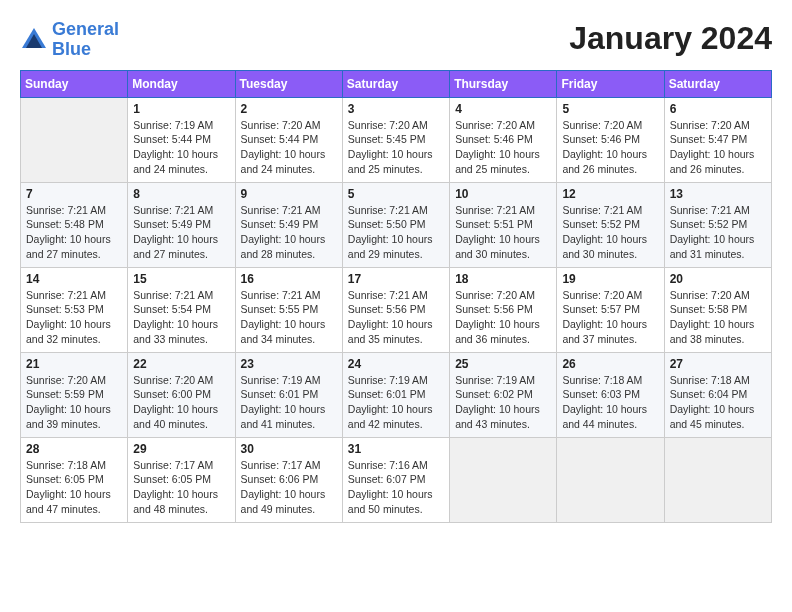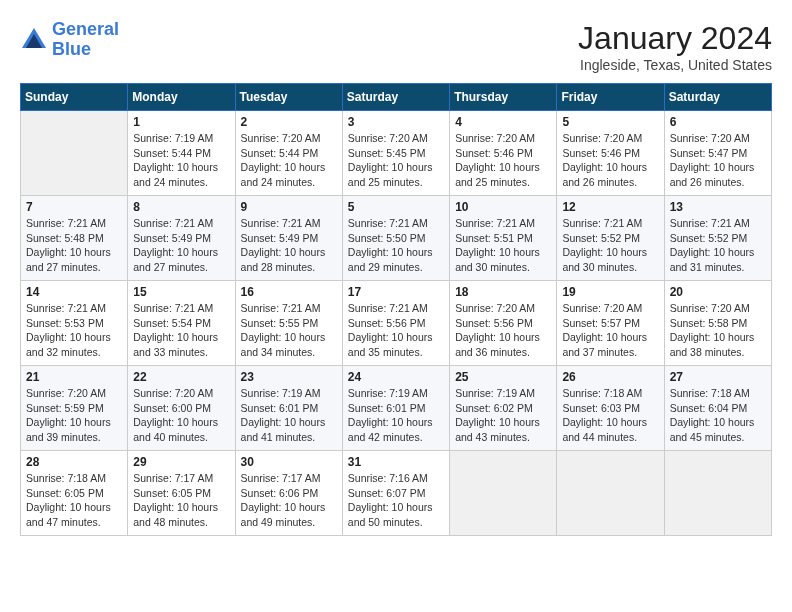--- a/index.html
+++ b/index.html
@@ -33,34 +33,34 @@
     .logo-icon {
       width: 28px;
       height: 28px;
       margin-right: 4px;
     }
     .title-block {
       text-align: right;
     }
     .month-title {
       font-size: 32px;
-      font-weight: normal;
+      font-weight: bold;
       color: #222;
     }
     .location {
       font-size: 14px;
       color: #444;
     }
     table {
       width: 100%;
       border-collapse: collapse;
       font-size: 11px;
     }
     thead tr th {
-      background-color: #0c4a6e;
+      background-color: #8b5cf6;
       color: #fff;
       padding: 6px 4px;
       text-align: left;
       font-size: 12px;
       font-weight: bold;
       border: 1px solid #2a6bc5;
     }
     tbody tr td {
       border: 1px solid #ccc;
       padding: 4px 5px;
@@ -102,21 +102,20 @@
       <polygon points="14,2 26,22 2,22" fill="#3a7bd5"></polygon>
       <polygon points="14,8 22,22 6,22" fill="#1a3a6e"></polygon>
     </svg>
     <div class="logo-text">
       <div><span>General</span></div>
       <div><span style="color:#3a7bd5">Blue</span></div>
     </div>
   </div>
   <div class="title-block">
     <div class="month-title">January 2024</div>
-    <div class="location">Ingleside, Texas, United States</div>
   </div>
 </div>
 
 <table>
   <thead>
     <tr>
     <th>Sunday</th>
         <th>Monday</th>
         <th>Tuesday</th>
         <th>Saturday</th>

